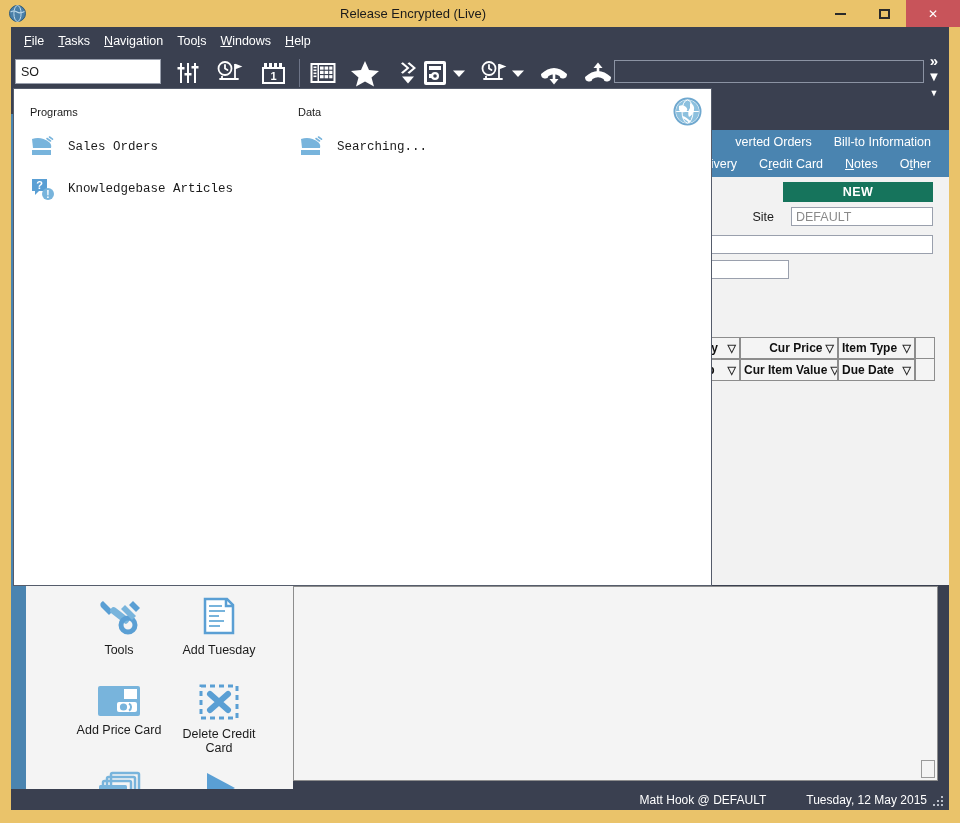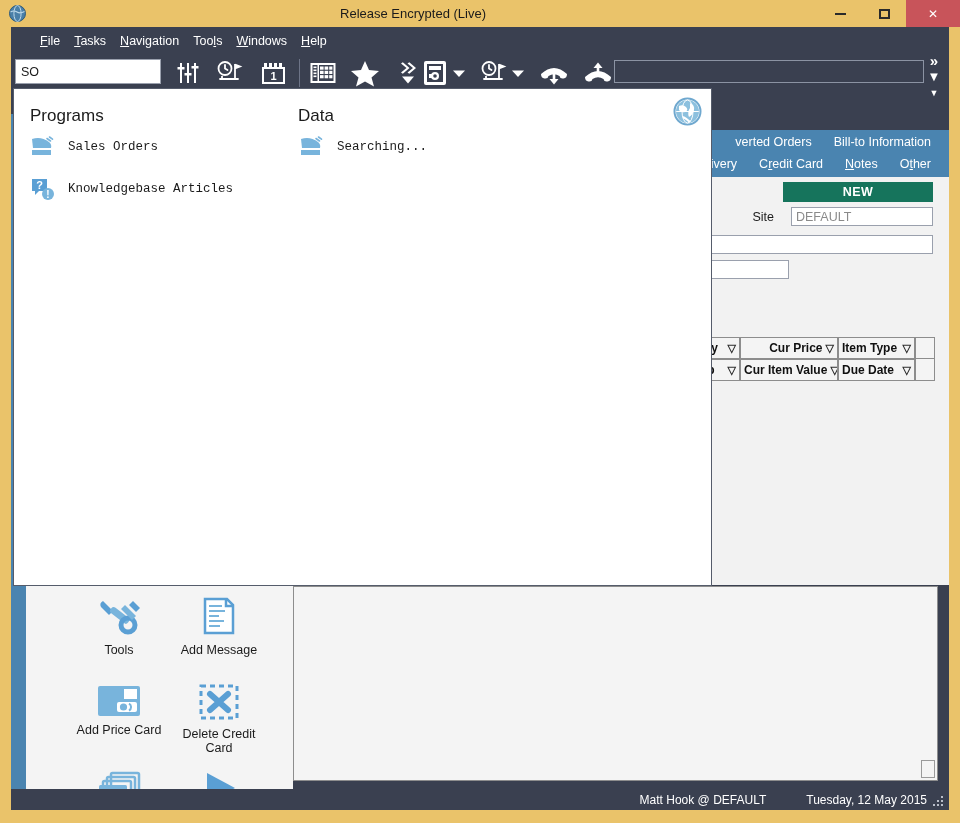--- a/index.html
+++ b/index.html
@@ -42,21 +42,21 @@
   
   .frame {
     position: absolute; left: 11px; top: 27px;
     width: 938px; height: 783px;
     background: #3a4050;
   }
 
   
   .menubar {
     position: absolute; left: 11px; top: 30px; width: 938px; height: 21px;
-    display: flex; align-items: center; padding-left: 22px;
+    display: flex; align-items: center; padding-left: 6px;
     color: #ffffff; font-size: 12.5px;
   }
   .menu-item { padding: 2px 7px; cursor: default; white-space: nowrap; }
   .menu-item u { text-decoration: underline; }
 
   
   .toolbar {
     position: absolute; left: 11px; top: 54px; width: 938px; height: 60px;
   }
   .searchbox {
@@ -200,21 +200,21 @@
     position: absolute; right: 4px; bottom: 2px; width: 14px; height: 14px;
   }
 
   
   .dropdown {
     position: absolute; left: 13px; top: 88px; width: 699px; height: 498px;
     background: #ffffff; border: 1px solid #555c6b;
     z-index: 40;
   }
   .dd-col-title {
-    position: absolute; font-size: 17px; color: #1b1b1b;
+    position: absolute; font-size: 11px; color: #1b1b1b;
   }
   .dd-item {
     position: absolute; display: flex; align-items: center; cursor: pointer;
   }
   .dd-item-label { margin-left: 12px; font-size: 12.5px; color: #1b1b1b; font-family: Liberation Mono, monospace; }
   .dd-globe { position: absolute; right: 9px; top: 8px; width: 29px; height: 29px; }
 
   svg { display: block; }
 </style>
 </head>
@@ -472,21 +472,21 @@
             <path d="M29 4 L29 11 L36 11" fill="none" stroke="#5a9fd4" stroke-width="2.5"></path>
             <g fill="#78b4dc">
               <rect x="12" y="10" width="13" height="2"></rect>
               <rect x="12" y="15" width="16" height="2"></rect>
               <rect x="12" y="20" width="10" height="2"></rect>
               <rect x="12" y="25" width="15" height="2"></rect>
               <rect x="12" y="30" width="11" height="2"></rect>
             </g>
           </svg>
         </span>
-        <span class="action-label">Add Message</span>
+        <span class="action-label">Add Tuesday</span>
       </div>
 
       <div class="action-cell">
         <span>
           <svg width="48" height="36" viewBox="0 0 48 36">
             <rect x="3" y="3" width="42" height="30" rx="2" fill="#78b4dc"></rect>
             <rect x="29" y="6" width="13" height="10" fill="#ffffff"></rect>
             <rect x="22" y="19" width="20" height="10" rx="2" fill="#ffffff"></rect>
             <circle cx="28.5" cy="24" r="3.6" fill="#78b4dc"></circle>
             <path d="M34 20.5 A4 4 0 0 1 34 27.5" fill="none" stroke="#78b4dc" stroke-width="2"></path>

